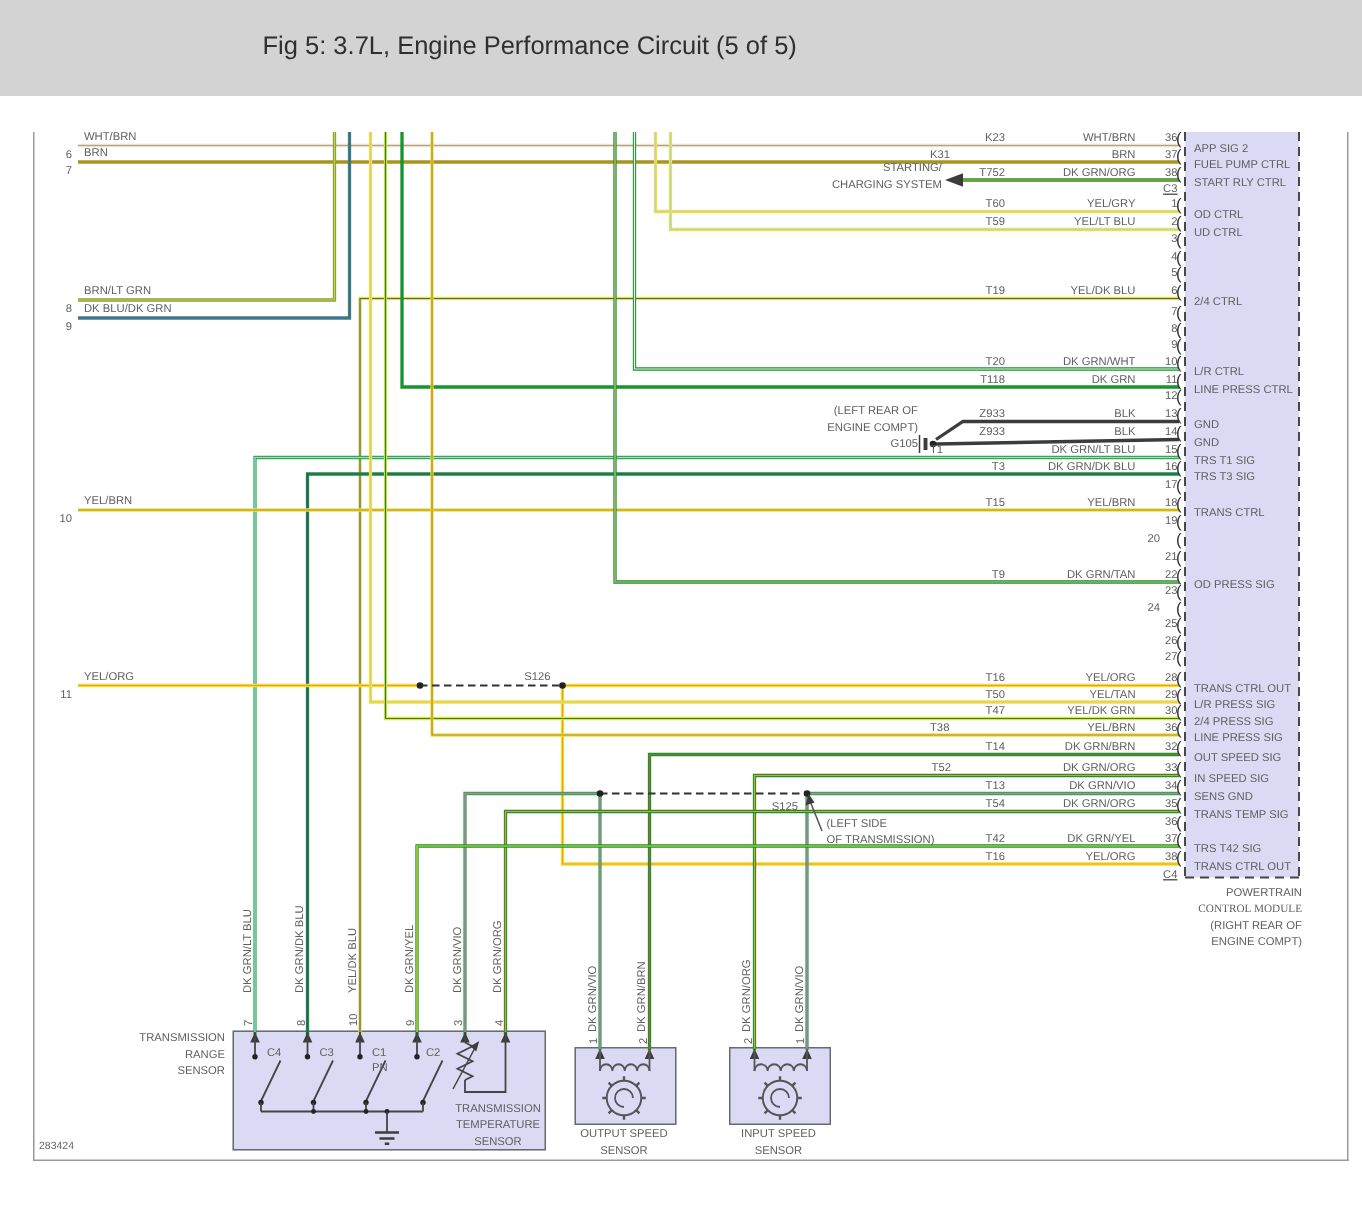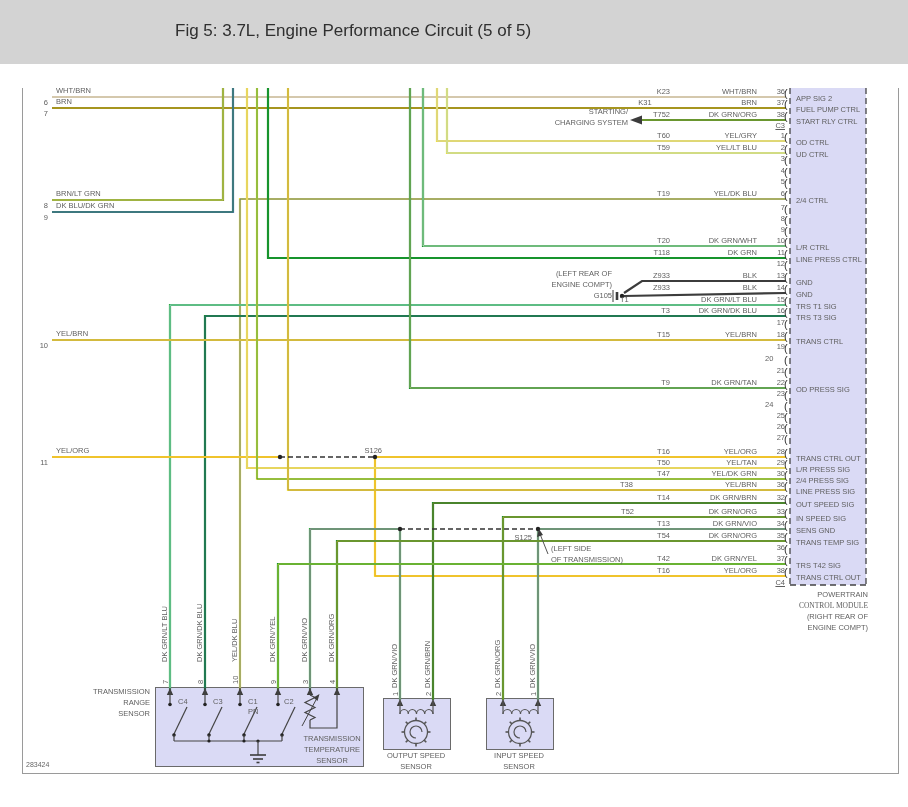--- a/index.html
+++ b/index.html
@@ -176,21 +176,21 @@
     <path d="M526,732 A6 6 0 1 0 520,738" fill="none" stroke="#555" stroke-width="1.2"></path>
   </svg>
 
 <div class="t rt" style="left:498px;top:107px;width:130px;">STARTING/</div>
 <div class="t rt" style="left:498px;top:118px;width:130px;">CHARGING SYSTEM</div>
 
 <div class="t rt" style="left:512px;top:269px;width:100px;">(LEFT REAR OF</div>
 <div class="t rt" style="left:512px;top:280px;width:100px;">ENGINE COMPT)</div>
 <div class="t rt" style="left:552px;top:291px;width:60px;">G105</div>
 
-<div class="t rt" style="left:312px;top:446px;width:70px;">S126</div>
+<div class="t rt" style="left:297px;top:446px;width:70px;">S126</div>
 <div class="t rt" style="left:470px;top:533px;width:62px;">S125</div>
 <div class="t" style="left:551px;top:544px;">(LEFT SIDE</div>
 <div class="t" style="left:551px;top:555px;">OF TRANSMISSION)</div>
 
 <div class="t rt" style="left:738px;top:590px;width:130px;">POWERTRAIN</div>
 <div class="t rt" style="left:738px;top:601px;width:130px;font-family:Liberation Serif, serif;">CONTROL MODULE</div>
 <div class="t rt" style="left:738px;top:612px;width:130px;">(RIGHT REAR OF</div>
 <div class="t rt" style="left:738px;top:623px;width:130px;">ENGINE COMPT)</div>
 
 <div class="t rt" style="left:60px;top:687px;width:90px;">TRANSMISSION</div>
@@ -215,21 +215,21 @@
 <div class="t" id="fig-id">283424</div>
 
 <div id="labels">
     <div class="t" style="left:765px;top:87px;width:20px;text-align:right">36</div>
     <div class="t" style="left:784px;top:89px;font-size:11px;color:#333">(</div>
     <div class="t" style="left:620px;top:87px;width:50px;text-align:right">K23</div>
     <div class="t" style="left:672px;top:87px;width:85px;text-align:right">WHT/BRN</div>
     <div class="t" style="left:796px;top:94px">APP SIG 2</div>
     <div class="t" style="left:765px;top:98px;width:20px;text-align:right">37</div>
     <div class="t" style="left:784px;top:100px;font-size:11px;color:#333">(</div>
-    <div class="t" style="left:620px;top:98px;width:50px;text-align:center">K31</div>
+    <div class="t" style="left:620px;top:98px;width:50px;text-align:left">K31</div>
     <div class="t" style="left:672px;top:98px;width:85px;text-align:right">BRN</div>
     <div class="t" style="left:796px;top:105px">FUEL PUMP CTRL</div>
     <div class="t" style="left:765px;top:110px;width:20px;text-align:right">38</div>
     <div class="t" style="left:784px;top:112px;font-size:11px;color:#333">(</div>
     <div class="t" style="left:620px;top:110px;width:50px;text-align:right">T752</div>
     <div class="t" style="left:672px;top:110px;width:85px;text-align:right">DK GRN/ORG</div>
     <div class="t" style="left:796px;top:117px">START RLY CTRL</div>
     <div class="t" style="left:745px;top:121px;width:40px;text-align:right;text-decoration:underline">C3</div>
     <div class="t" style="left:765px;top:131px;width:20px;text-align:right">1</div>
     <div class="t" style="left:784px;top:133px;font-size:11px;color:#333">(</div>

